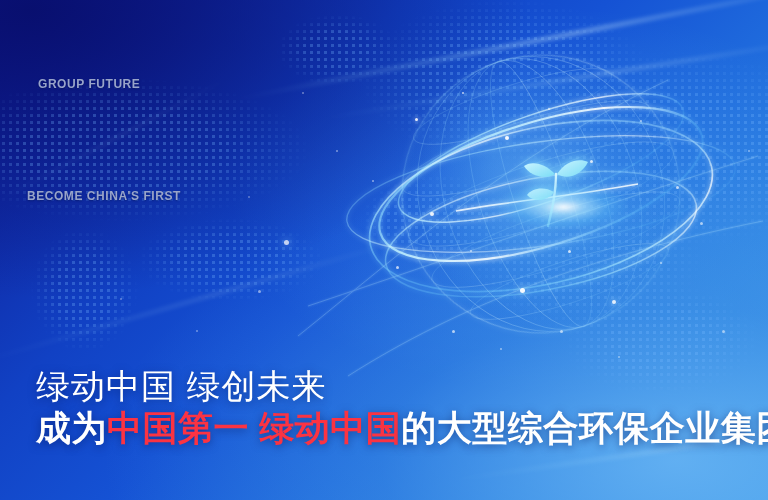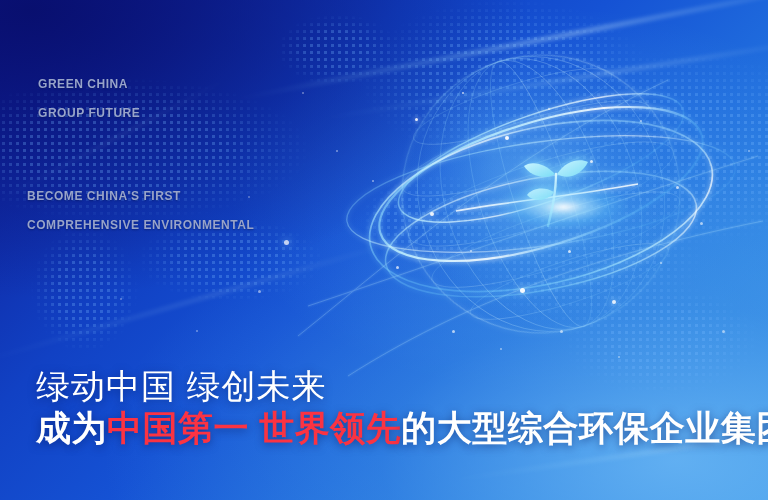--- a/index.html
+++ b/index.html
@@ -288,27 +288,25 @@
     <div class="dot" style="left:120px;top:298px;width:2px;height:2px;opacity:.35;"></div>
     <div class="dot" style="left:302px;top:92px;width:2px;height:2px;opacity:.4;"></div>
     <div class="dot" style="left:248px;top:196px;width:2px;height:2px;opacity:.35;"></div>
     <div class="dot" style="left:722px;top:330px;width:3px;height:3px;opacity:.5;"></div>
     <div class="dot" style="left:748px;top:150px;width:2px;height:2px;opacity:.45;"></div>
     <div class="dot" style="left:284px;top:240px;width:5px;height:5px;opacity:.75;box-shadow:0 0 8px #9fdcff;"></div>
     <div class="dot" style="left:168px;top:378px;width:2px;height:2px;opacity:.3;"></div>
   </div>
 
   <div id="copy-en-top">
-    <div class="en-line">GREEN CHINA</div>
     <div class="en-line">GROUP FUTURE</div>
   </div>
 
   <div id="copy-en-main">
     <div class="en-line">BECOME CHINA'S FIRST</div>
-    <div class="en-line">COMPREHENSIVE ENVIRONMENTAL</div>
   </div>
 
   <div id="copy-cn">
     <div id="cn-line-1">绿动中国 绿创未来</div>
-    <div id="cn-line-2"><span>成为</span><span class="cn-accent">中国第一 世界领先</span><span>的大型综合环保企业集团</span></div>
+    <div id="cn-line-2"><span>成为</span><span class="cn-accent">中国第一 绿动中国</span><span>的大型综合环保企业集团</span></div>
   </div>
 
 </div>
 
 </body></html>

